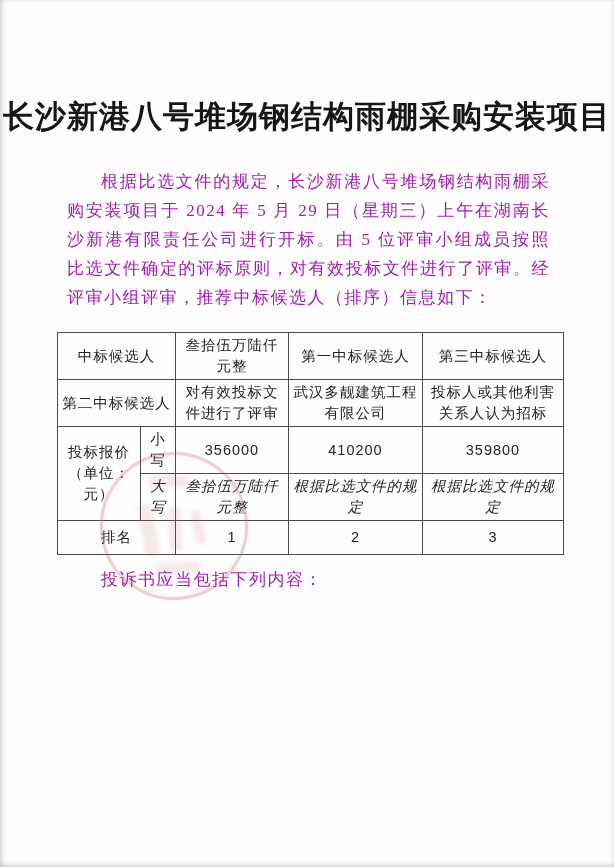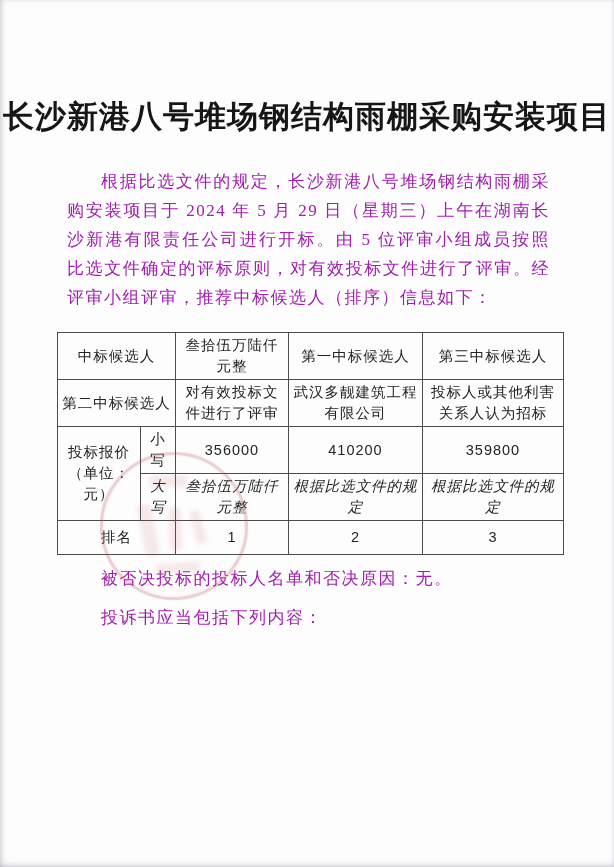--- a/index.html
+++ b/index.html
@@ -150,21 +150,20 @@
         </tr>
         <tr class="r-rank">
           <td colspan="2">排名</td>
           <td class="rank-val">1</td>
           <td class="rank-val">2</td>
           <td class="rank-val">3</td>
         </tr>
       </tbody>
     </table>
 
-    <p class="body-para after-table">被否决投标的投标人名单和否决原因：无。</p>
 
 
     <p class="body-para">投诉书应当包括下列内容：</p>
 
   </div>
 
   <div class="stamp">
     <span class="ink i1"></span>
     <span class="ink i2"></span>
     <span class="ink i3"></span>

